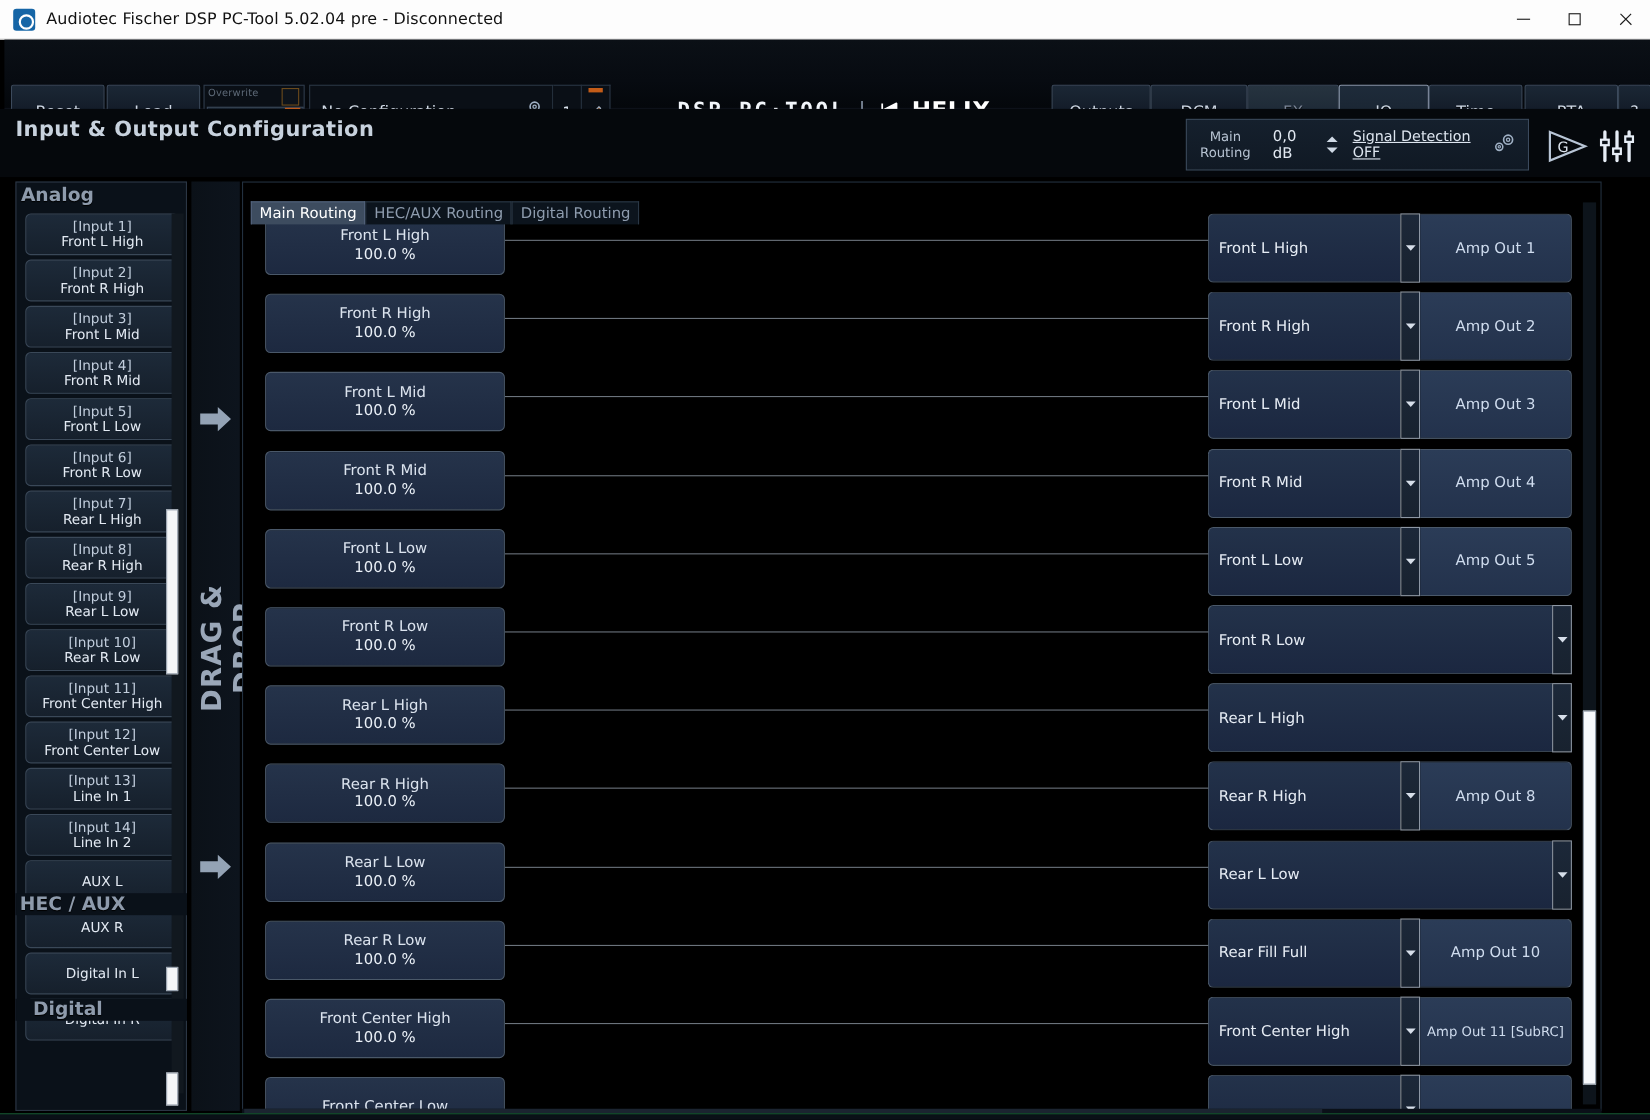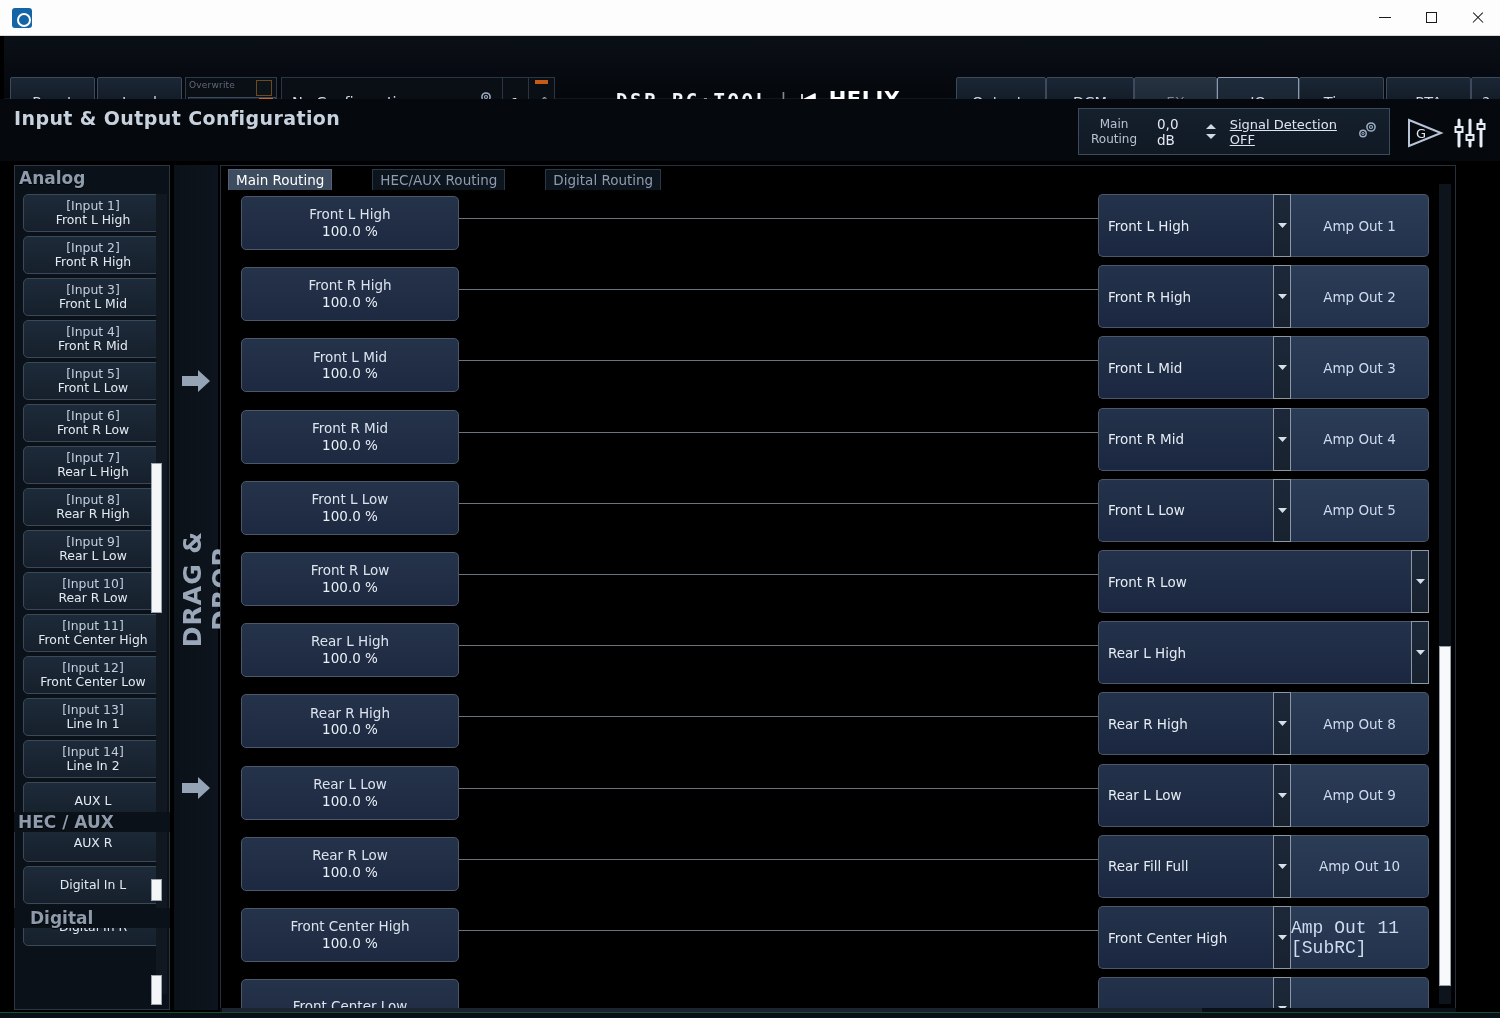--- a/index.html
+++ b/index.html
@@ -120,21 +120,21 @@
          background:linear-gradient(90deg,#0b1118,#0d141d); }
   .rail-text{ position:absolute; left:-62px; top:395px; width:190px;
               transform:rotate(-90deg);
               font-size:25px; font-weight:bold; letter-spacing:1px;
               color:#9aa7b8; text-align:center; font-family:"DejaVu Sans", sans-serif; }
   .arrow{ position:absolute; left:6px; width:32px; height:32px; }
 
   
   .canvas{ position:absolute; left:220px; top:165px; width:1236px; height:845px;
            background:#000; border:1px solid #22303f; overflow:hidden; }
-  .tabs{ position:absolute; left:228px; top:169px; display:flex; z-index:5;gap:40px; }
+  .tabs{ position:absolute; left:228px; top:183px; display:flex; z-index:5; }
   .tab{ height:21px; padding:0 7px; font-size:13.5px; display:flex; align-items:center;
         color:#8e9cae; background:#0c141d; border:1px solid #2a3745; border-bottom:none; }
   .tab.active{ background:#3d4c5f; color:#ffffff; border-color:#51617a; }
 
   .ch-block{ position:absolute; left:20px; width:218px; height:54px;
              border:1px solid #4a5869; border-radius:5px;
              background:linear-gradient(#25334a,#1d2940);
              display:flex; flex-direction:column; align-items:center; justify-content:center;
              color:#dbe3ee; font-size:13.5px; line-height:1.25; }
   .ch-block .pct{ color:#eaf0f7; font-size:13.5px; }
@@ -146,36 +146,37 @@
   .out-name{ flex:1; background:linear-gradient(#23324a,#1b2740);
              border:1px solid #4a5869; border-right:none; border-radius:5px 0 0 5px;
              display:flex; align-items:center; padding-left:9px;
              color:#e6ecf4; font-size:13.5px; }
   .out-drop{ width:18px; background:linear-gradient(#1c2839,#18222f);
              border:1px solid #8d97a4; display:flex; align-items:center; justify-content:center; }
   .out-amp{ width:138px; background:linear-gradient(#2b3c57,#23324c);
             border:1px solid #4a5869; border-left:none; border-radius:0 5px 5px 0;
             display:flex; align-items:center; justify-content:center;
             color:#cfdcee; font-size:13.5px; }
-  .out-amp.small{ font-size:18px;font-family:Liberation Mono, monospace; }
+  .out-amp.small{ font-size:12px; }
 
   .cv-scroll{ position:absolute; right:4px; top:18px; width:12px; height:820px; background:#0d141b; }
   .cv-thumb{ position:absolute; right:4px; width:12px; background:#f7f9fb; border:1px solid #96a0ac; }
 
   .hscroll{ position:absolute; left:220px; bottom:2px; width:1236px; height:8px; background:#0a1018;}
   .hthumb{ position:absolute; left:222px; bottom:2px; width:980px; height:8px; background:#1b2430;}
 
   .statusline{ position:absolute; left:0; bottom:0; width:1500px; height:6px; background:#0a1017;
                border-top:1px solid #14532d; }
 </style>
 </head>
 <body>
 
 <div class="titlebar">
   <div class="tb-icon"></div>
+  <div class="tb-title">Audiotec Fischer DSP PC-Tool 5.02.04 pre - Disconnected</div>
   <div class="tb-btns">
     <div class="tb-btn">
         <span class="gl-min"></span>
       </div>
     <div class="tb-btn">
         <span class="gl-max"></span>
       </div>
     <div class="tb-btn close">
         <span class="gl-x"></span>
       </div>
@@ -516,21 +517,20 @@
         </div>
         <div class="out-amp">Amp Out 8</div>
       </div>
       <div class="out-row" style="top: 597.6px;">
         <div class="out-name">Rear L Low</div>
         <div class="out-drop">
           <svg width="11" height="7" viewBox="0 0 11 7">
             <path d="M1 1 L10 1 L5.5 6 Z" fill="#d6dee9"></path>
           </svg>
         </div>
-        <div class="out-amp">Amp Out 9</div>
       </div>
       <div class="out-row" style="top: 668.8px;">
         <div class="out-name">Rear Fill Full</div>
         <div class="out-drop">
           <svg width="11" height="7" viewBox="0 0 11 7">
             <path d="M1 1 L10 1 L5.5 6 Z" fill="#d6dee9"></path>
           </svg>
         </div>
         <div class="out-amp">Amp Out 10</div>
       </div>

